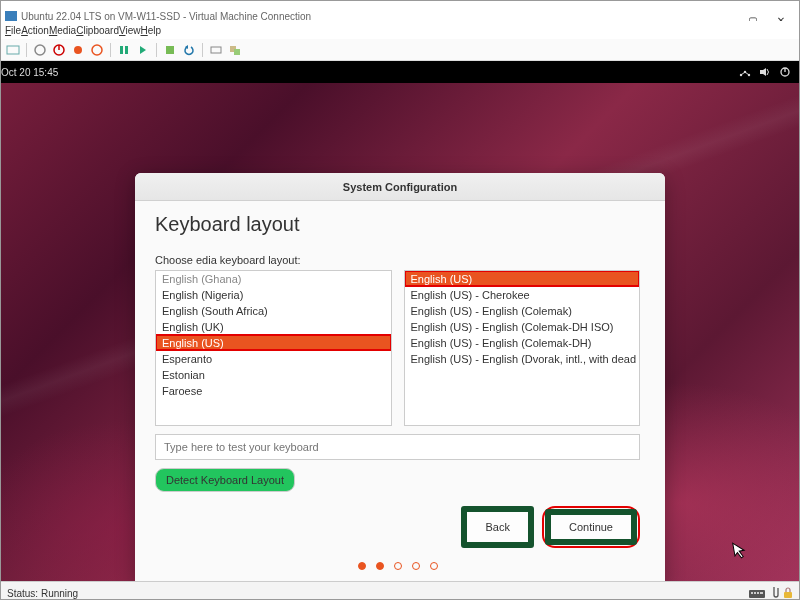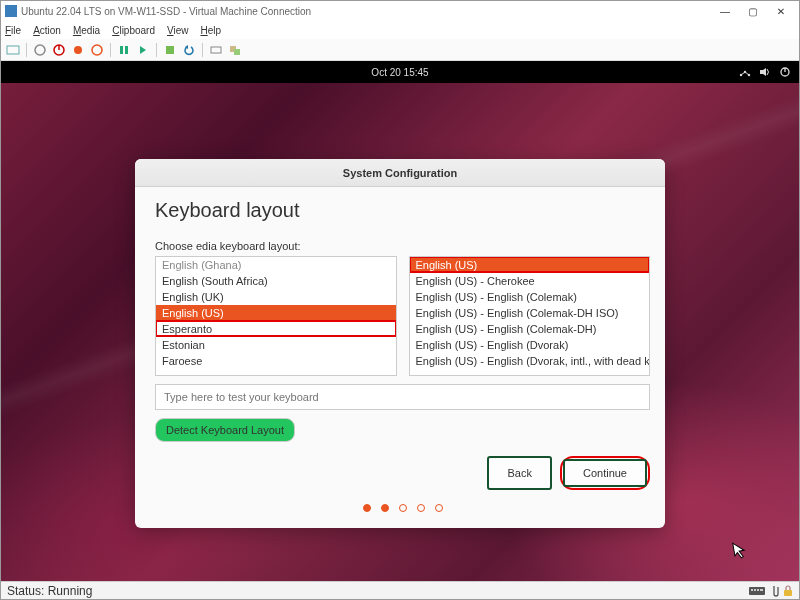--- a/index.html
+++ b/index.html
@@ -16,22 +16,21 @@
   border: 1px solid #999;
   width: 800px;
   height: 600px;
   display: flex;
   flex-direction: column;
 }
 .titlebar {
   height: 20px;
   background: #fff;
   display: flex;
-  align-items: center;
-  padding: 0 4px;
+  padding: 10px 4px;
   font-size: 10px;
   color: #666;
 }
 .titlebar .app-icon {
   width: 12px;
   height: 12px;
   background: #3a7fbb;
   margin-right: 4px;
 }
 .titlebar .title-text { flex: 1; }
@@ -44,21 +43,20 @@
   justify-content: center;
   font-size: 10px;
   color: #333;
 }
 .menubar {
   height: 18px;
   display: flex;
   align-items: center;
   padding: 0 4px;
   font-size: 10px;
-  gap: 12px;
   background: #fff;
 }
 .menubar span { color: #333; }
 .menubar span u { text-decoration: underline; }
 .toolbar {
   height: 22px;
   display: flex;
   align-items: center;
   padding: 0 4px;
   gap: 3px;
@@ -88,57 +86,56 @@
     radial-gradient(ellipse 300px 200px at 85% 85%, rgba(200,60,100,0.5), transparent 60%),
     radial-gradient(ellipse 250px 180px at 15% 90%, rgba(140,30,70,0.6), transparent 60%),
     linear-gradient(160deg, transparent 40%, rgba(255,255,255,0.05) 42%, transparent 44%);
 }
 .ubuntu-topbar {
   height: 22px;
   background: #000;
   color: #ddd;
   display: flex;
   align-items: center;
-  justify-content: center;
   font-size: 10px;
   position: relative;
   z-index: 2;
 }
 .ubuntu-topbar .right-icons {
   position: absolute;
   right: 8px;
   display: flex;
   gap: 8px;
   align-items: center;
 }
 .installer {
   position: absolute;
   left: 50%;
-  top: 98px;
+  top: 112px;
   transform: translateX(-50%);
   width: 530px;
   background: #fafafa;
   border-radius: 6px;
   box-shadow: 0 4px 20px rgba(0,0,0,0.3);
   z-index: 5;
 }
 .installer-titlebar {
   height: 28px;
   background: linear-gradient(#f0f0f0, #e6e6e6);
   border-bottom: 1px solid #d0d0d0;
   display: flex;
   align-items: center;
   justify-content: center;
   font-size: 11px;
   font-weight: bold;
   color: #333;
   border-radius: 6px 6px 0 0;
 }
 .installer-body {
-  padding: 12px 15px 16px 20px;
+  padding: 12px 25px 16px 20px;
 }
 .installer-heading {
   font-size: 20px;
   font-weight: 300;
   color: #333;
   margin-bottom: 18px;
   font-family: "Segoe UI", Arial, sans-serif;
 }
 .layout-prompt {
   font-size: 11px;
@@ -147,21 +144,21 @@
 }
 .layout-columns {
   display: flex;
   gap: 12px;
   margin-bottom: 8px;
 }
 .layout-list {
   border: 1px solid #ccc;
   background: #fff;
   flex: 1;
-  height: 120px;
+  height: 156px;
   overflow: hidden;
   font-size: 11px;
 }
 .layout-list .item {
   padding: 2px 6px;
   color: #333;
   white-space: nowrap;
 }
 .layout-list .item.cut { color: #888; }
 .layout-list .item.selected {
@@ -191,21 +188,21 @@
   font-size: 11px;
   color: #333;
 }
 .nav-buttons {
   display: flex;
   justify-content: flex-end;
   gap: 8px;
   margin-top: 14px;
 }
 .nav-btn {
-  border: 2px solid #14532d;
+  border: 6px solid #14532d;
   background: #fdfdfd;
   border-radius: 3px;
   padding: 6px 18px;
   font-size: 11px;
   color: #333;
 }
 .continue-wrap {
   border: 2px solid #e30000;
   padding: 1px;
   border-radius: 13px;
@@ -222,23 +219,23 @@
   border-radius: 50%;
   border: 1.5px solid #e95420;
   background: transparent;
 }
 .dot.filled { background: #e95420; }
 .statusbar {
   height: 18px;
   background: #f4f4f4;
   border-top: 1px solid #ccc;
   display: flex;
-  align-items: center;
+  align-items: flex-end;
   padding: 0 6px;
-  font-size: 12px;
+  font-size: 10px;
   color: #333;
 }
 .statusbar .spacer { flex: 1; }
 .statusbar .sb-icon { margin-left: 4px; font-size: 11px; }
 .cursor {
   position: absolute;
   right: 52px;
   bottom: 22px;
   z-index: 10;
   font-size: 14px;
@@ -368,36 +365,36 @@
     <div class="installer">
       <div class="installer-titlebar">
         <span>System Configuration</span>
       </div>
       <div class="installer-body">
         <div class="installer-heading">Keyboard layout</div>
         <div class="layout-prompt">Choose edia keyboard layout:</div>
         <div class="layout-columns">
           <div class="layout-list left">
             <div class="item cut">English (Ghana)</div>
+            <div class="item">English (Nigeria)</div>
             <div class="item">English (South Africa)</div>
             <div class="item">English (UK)</div>
             <div class="item selected">English (US)</div>
             <div class="item">Esperanto</div>
             <div class="item">Estonian</div>
             <div class="item">Faroese</div>
 
             <div class="highlight-box" style="left:-1px; top:63px; right:-1px; height:17px;"></div>
           </div>
           <div class="layout-list right">
             <div class="item selected">English (US)</div>
             <div class="item">English (US) - Cherokee</div>
             <div class="item">English (US) - English (Colemak)</div>
             <div class="item">English (US) - English (Colemak-DH ISO)</div>
             <div class="item">English (US) - English (Colemak-DH)</div>
-            <div class="item">English (US) - English (Dvorak)</div>
             <div class="item">English (US) - English (Dvorak, intl., with dead keys)</div>
             <div class="highlight-box" style="left:-1px; top:-1px; right:-1px; height:17px;"></div>
           </div>
         </div>
         <input class="test-input" placeholder="Type here to test your keyboard" style="">
         <button class="detect-btn">Detect Keyboard Layout</button>
         <div class="nav-buttons">
           <button class="nav-btn">Back</button>
           <span class="continue-wrap">
             <button class="nav-btn">Continue</button>

